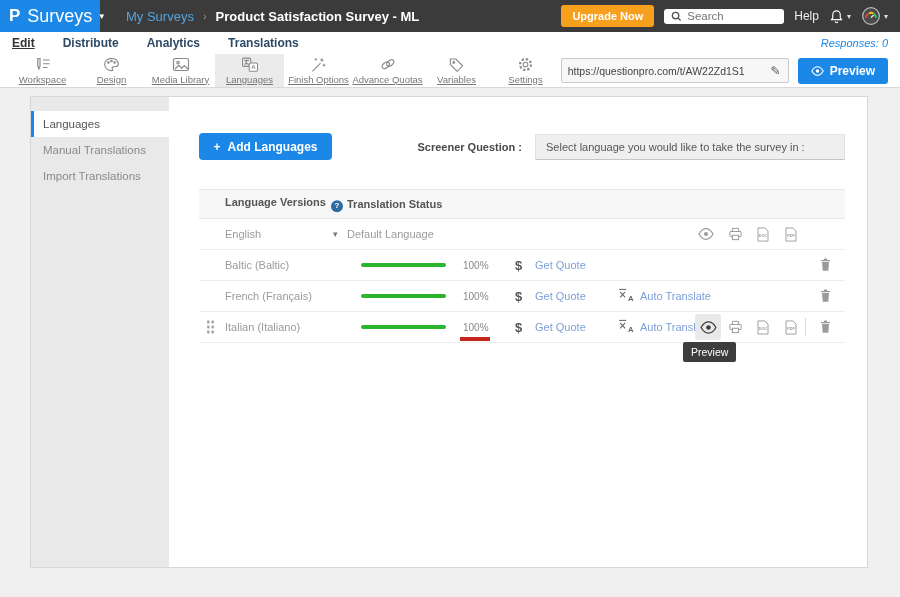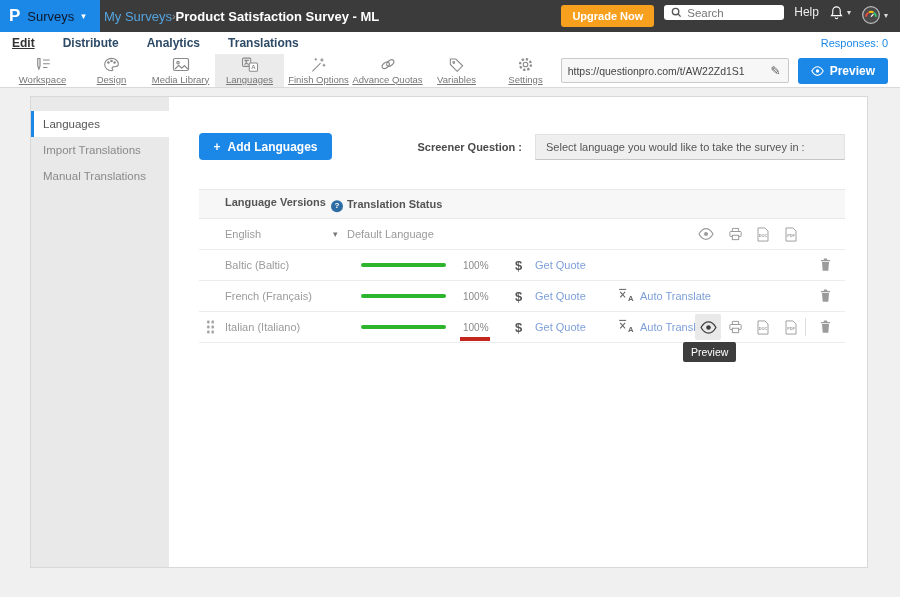--- a/index.html
+++ b/index.html
@@ -2,39 +2,39 @@
 <html><head>
 <meta charset="utf-8">
 <style>
   * { margin:0; padding:0; box-sizing:border-box; }
   html,body { width:900px; height:597px; font-family:"Liberation Sans", sans-serif; background:#f0f0f0; overflow:hidden; }
 
   
   .header { display:flex; align-items:center; height:32px; background:#3b3b3b; }
   .logo-area { display:flex; align-items:center; gap:7px; width:100px; height:32px; background:#1b87e6; padding-left:9px; cursor:pointer; }
   .logo-p { color:#fff; font-size:17px; font-weight:bold; }
-  .app-menu { color:#0f172a; font-size:13px; }
+  .app-menu { color:#ffffff; font-size:18px; }
   .caret { font-size:9px; color:#fff; }
-  .breadcrumb { display:flex; align-items:center; margin-left:4px; }
+  .breadcrumb { display:flex; align-items:center; gap:9px; margin-left:26px; }
   .bc-parent { color:#54a4e0; font-size:13px; cursor:pointer; }
   .bc-sep { color:#9a9a9a; font-size:11px; }
   .bc-current { color:#fff; font-size:13px; font-weight:bold; }
-  .header-right { margin-left:auto; display:flex; align-items:flex-start; gap:10px; padding-right:12px; }
+  .header-right { margin-left:auto; display:flex; align-items:center; gap:10px; padding-right:12px; }
   .upgrade-btn { background:#f7a01d; color:#fff; border:none; font-size:11px; font-weight:bold; padding:5px 11px; border-radius:3px; cursor:pointer; font-family:inherit; }
   .search-box { display:flex; align-items:center; gap:5px; background:#fff; border-radius:3px; width:120px; height:15px; padding:0 7px; }
   .search-box input { border:none; outline:none; width:85px; font-size:11.5px; font-family:inherit; color:#333; }
   .help-label { color:#eee; font-size:12px; cursor:pointer; }
   .icon-btn { display:flex; align-items:center; gap:3px; cursor:pointer; color:#fff; }
   .caret-sm { font-size:8px; color:#ddd; }
 
   
   .nav-row { display:flex; align-items:center; height:22px; background:#fff; padding:0 12px; }
   .nav-tab { font-size:12px; font-weight:bold; color:#2d4a66; margin-right:28px; cursor:pointer; }
   .nav-tab.active { color:#333; text-decoration:underline; }
-  .responses { margin-left:auto; color:#1b87e6; font-size:11px; }
+  .responses { margin-left:auto; color:#1b87e6; font-size:11px;font-style:italic; }
 
   
   .toolbar { display:flex; align-items:stretch; height:34px; background:#fff; border-bottom:1px solid #d9d9d9; padding-left:8px; }
   .tool-item { width:69px; display:flex; flex-direction:column; align-items:center; justify-content:center; gap:2px; cursor:pointer; color:#8a8a8a; }
   .tool-item.active { background:#ebebeb; }
   .tool-item .tlabel { font-size:9.5px; color:#777; white-space:nowrap;text-decoration:underline; }
   .tool-item svg { display:block; }
   .toolbar-right { margin-left:auto; display:flex; align-items:center; gap:9px; padding-right:12px; }
   .url-box { display:flex; align-items:center; width:228px; height:25px; background:#f7f7f7; border:1px solid #c9c9c9; border-radius:2px; }
   .url-text { flex:1; font-size:10.5px; color:#444; padding:0 6px; white-space:nowrap; overflow:hidden; }
@@ -212,22 +212,22 @@
       <span>Preview</span>
     </button>
   </div>
 </div>
 
 <div class="page">
   <div class="card">
 
     <div class="side">
       <div class="side-item active"><span>Languages</span></div>
+      <div class="side-item"><span>Manual Translations</span></div>
       <div class="side-item"><span>Import Translations</span></div>
-      <div class="side-item"><span>Manual Translations</span></div>
     </div>
 
     <div class="content">
       <div class="top-row">
         <button class="add-btn">
           <span>+</span>
           <span>Add Languages</span>
         </button>
         <div class="screener-wrap">
           <span class="screener-label">Screener Question :</span>

